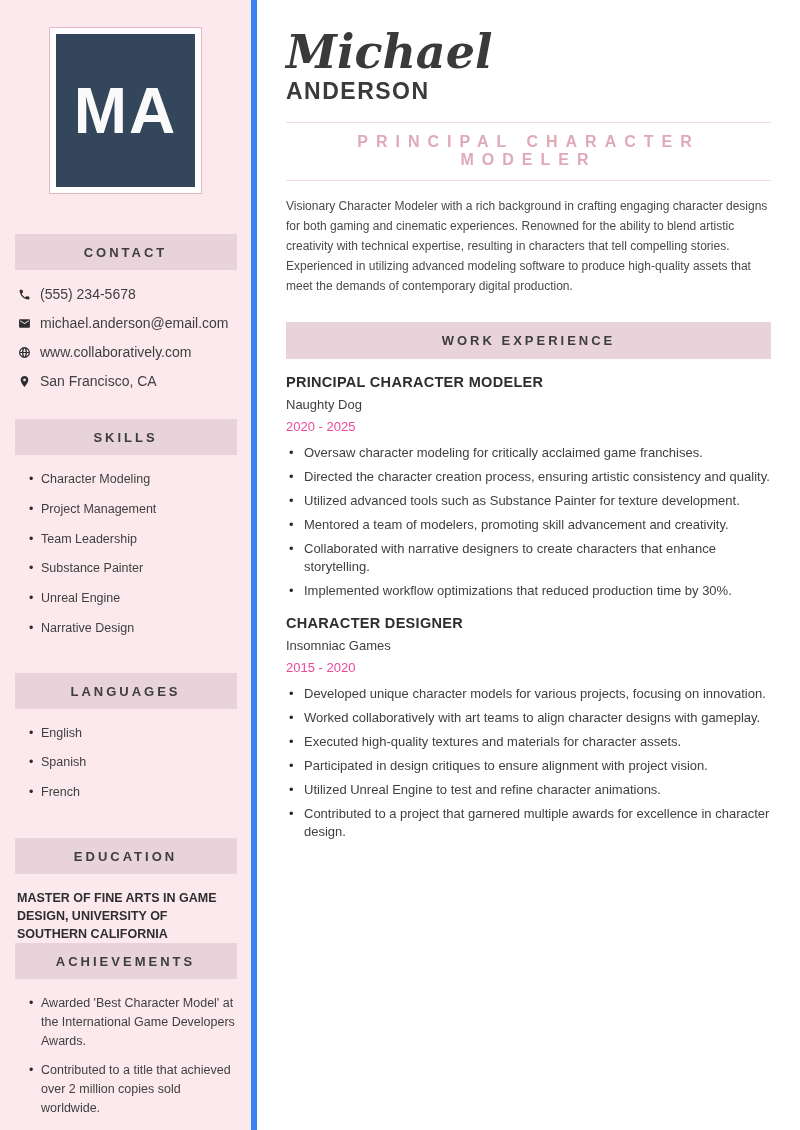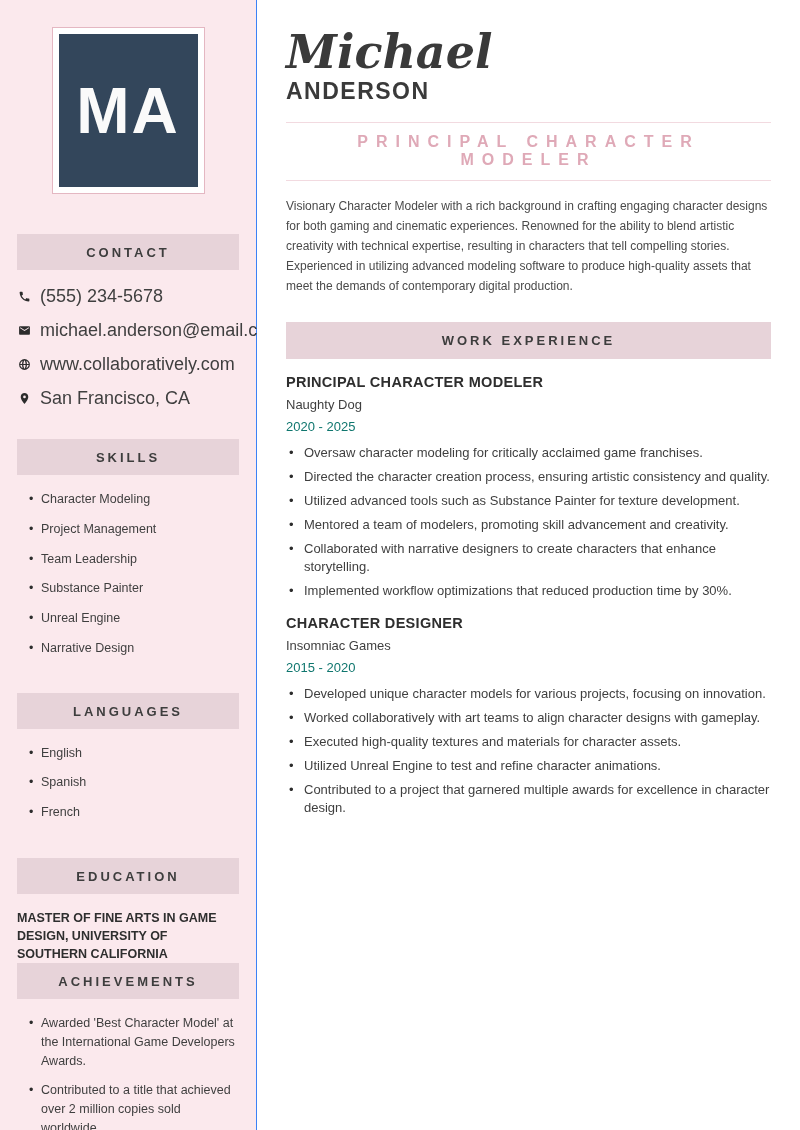--- a/index.html
+++ b/index.html
@@ -14,21 +14,21 @@
     overflow: hidden;
   }
 
   
   .sidebar {
     position: absolute;
     left: 0; top: 0;
     width: 257px;
     height: 1130px;
     background: #fbe9ed;
-    border-right: 1px solid #3b82f6;
+    border-right: 6px solid #3b82f6;
   }
   .monogram-frame {
     width: 153px;
     height: 167px;
     margin: 27px auto 0 auto;
     background: #ffffff;
     border: 1px solid #e4b7c2;
     padding: 6px;
   }
   .monogram-box {
@@ -61,21 +61,21 @@
   .side-band.skills-band    { margin-top: 30px; }
   .side-band.langs-band     { margin-top: 35px; }
   .side-band.edu-band       { margin-top: 36px; }
   .side-band.ach-band       { }
 
   .contact-list { margin: 16px 0 0 17px; }
   .contact-row {
     display: flex;
     align-items: center;
     margin-bottom: 13px;
-    font-size: 18px;
+    font-size: 14px;
     color: #3f3f3f;
   }
   .contact-row .cicon {
     width: 14px; height: 14px;
     margin-right: 9px;
     flex: 0 0 14px;
     display: inline-flex;
     align-items: center;
     justify-content: center;
   }
@@ -166,21 +166,21 @@
     color: #2e2e2e;
     letter-spacing: 0.3px;
   }
   .job-company {
     font-size: 13px;
     color: #3f3f3f;
     margin-top: 7px;
   }
   .job-dates {
     font-size: 13px;
-    color: #0f766e;
+    color: #ec4899;
     margin-top: 7px;
   }
   .job-bullets { list-style: none; margin-top: 10px; }
   .job-bullets li {
     font-size: 13px;
     color: #3f3f3f;
     line-height: 18px;
     margin-bottom: 6px;
     padding-left: 18px;
     position: relative;
@@ -303,19 +303,20 @@
 
       <section class="job">
         <div class="job-role">CHARACTER DESIGNER</div>
         <div class="job-company">Insomniac Games</div>
         <div class="job-dates">2015 - 2020</div>
         <ul class="job-bullets">
 
         <li>Developed unique character models for various projects, focusing on innovation.</li>
           <li>Worked collaboratively with art teams to align character designs with gameplay.</li>
           <li>Executed high-quality textures and materials for character assets.</li>
+          <li>Participated in design critiques to ensure alignment with project vision.</li>
           <li>Utilized Unreal Engine to test and refine character animations.</li>
           <li>Contributed to a project that garnered multiple awards for excellence in character design.</li>
         </ul>
       </section>
     </div>
 
 </main>
 
 </body></html>

